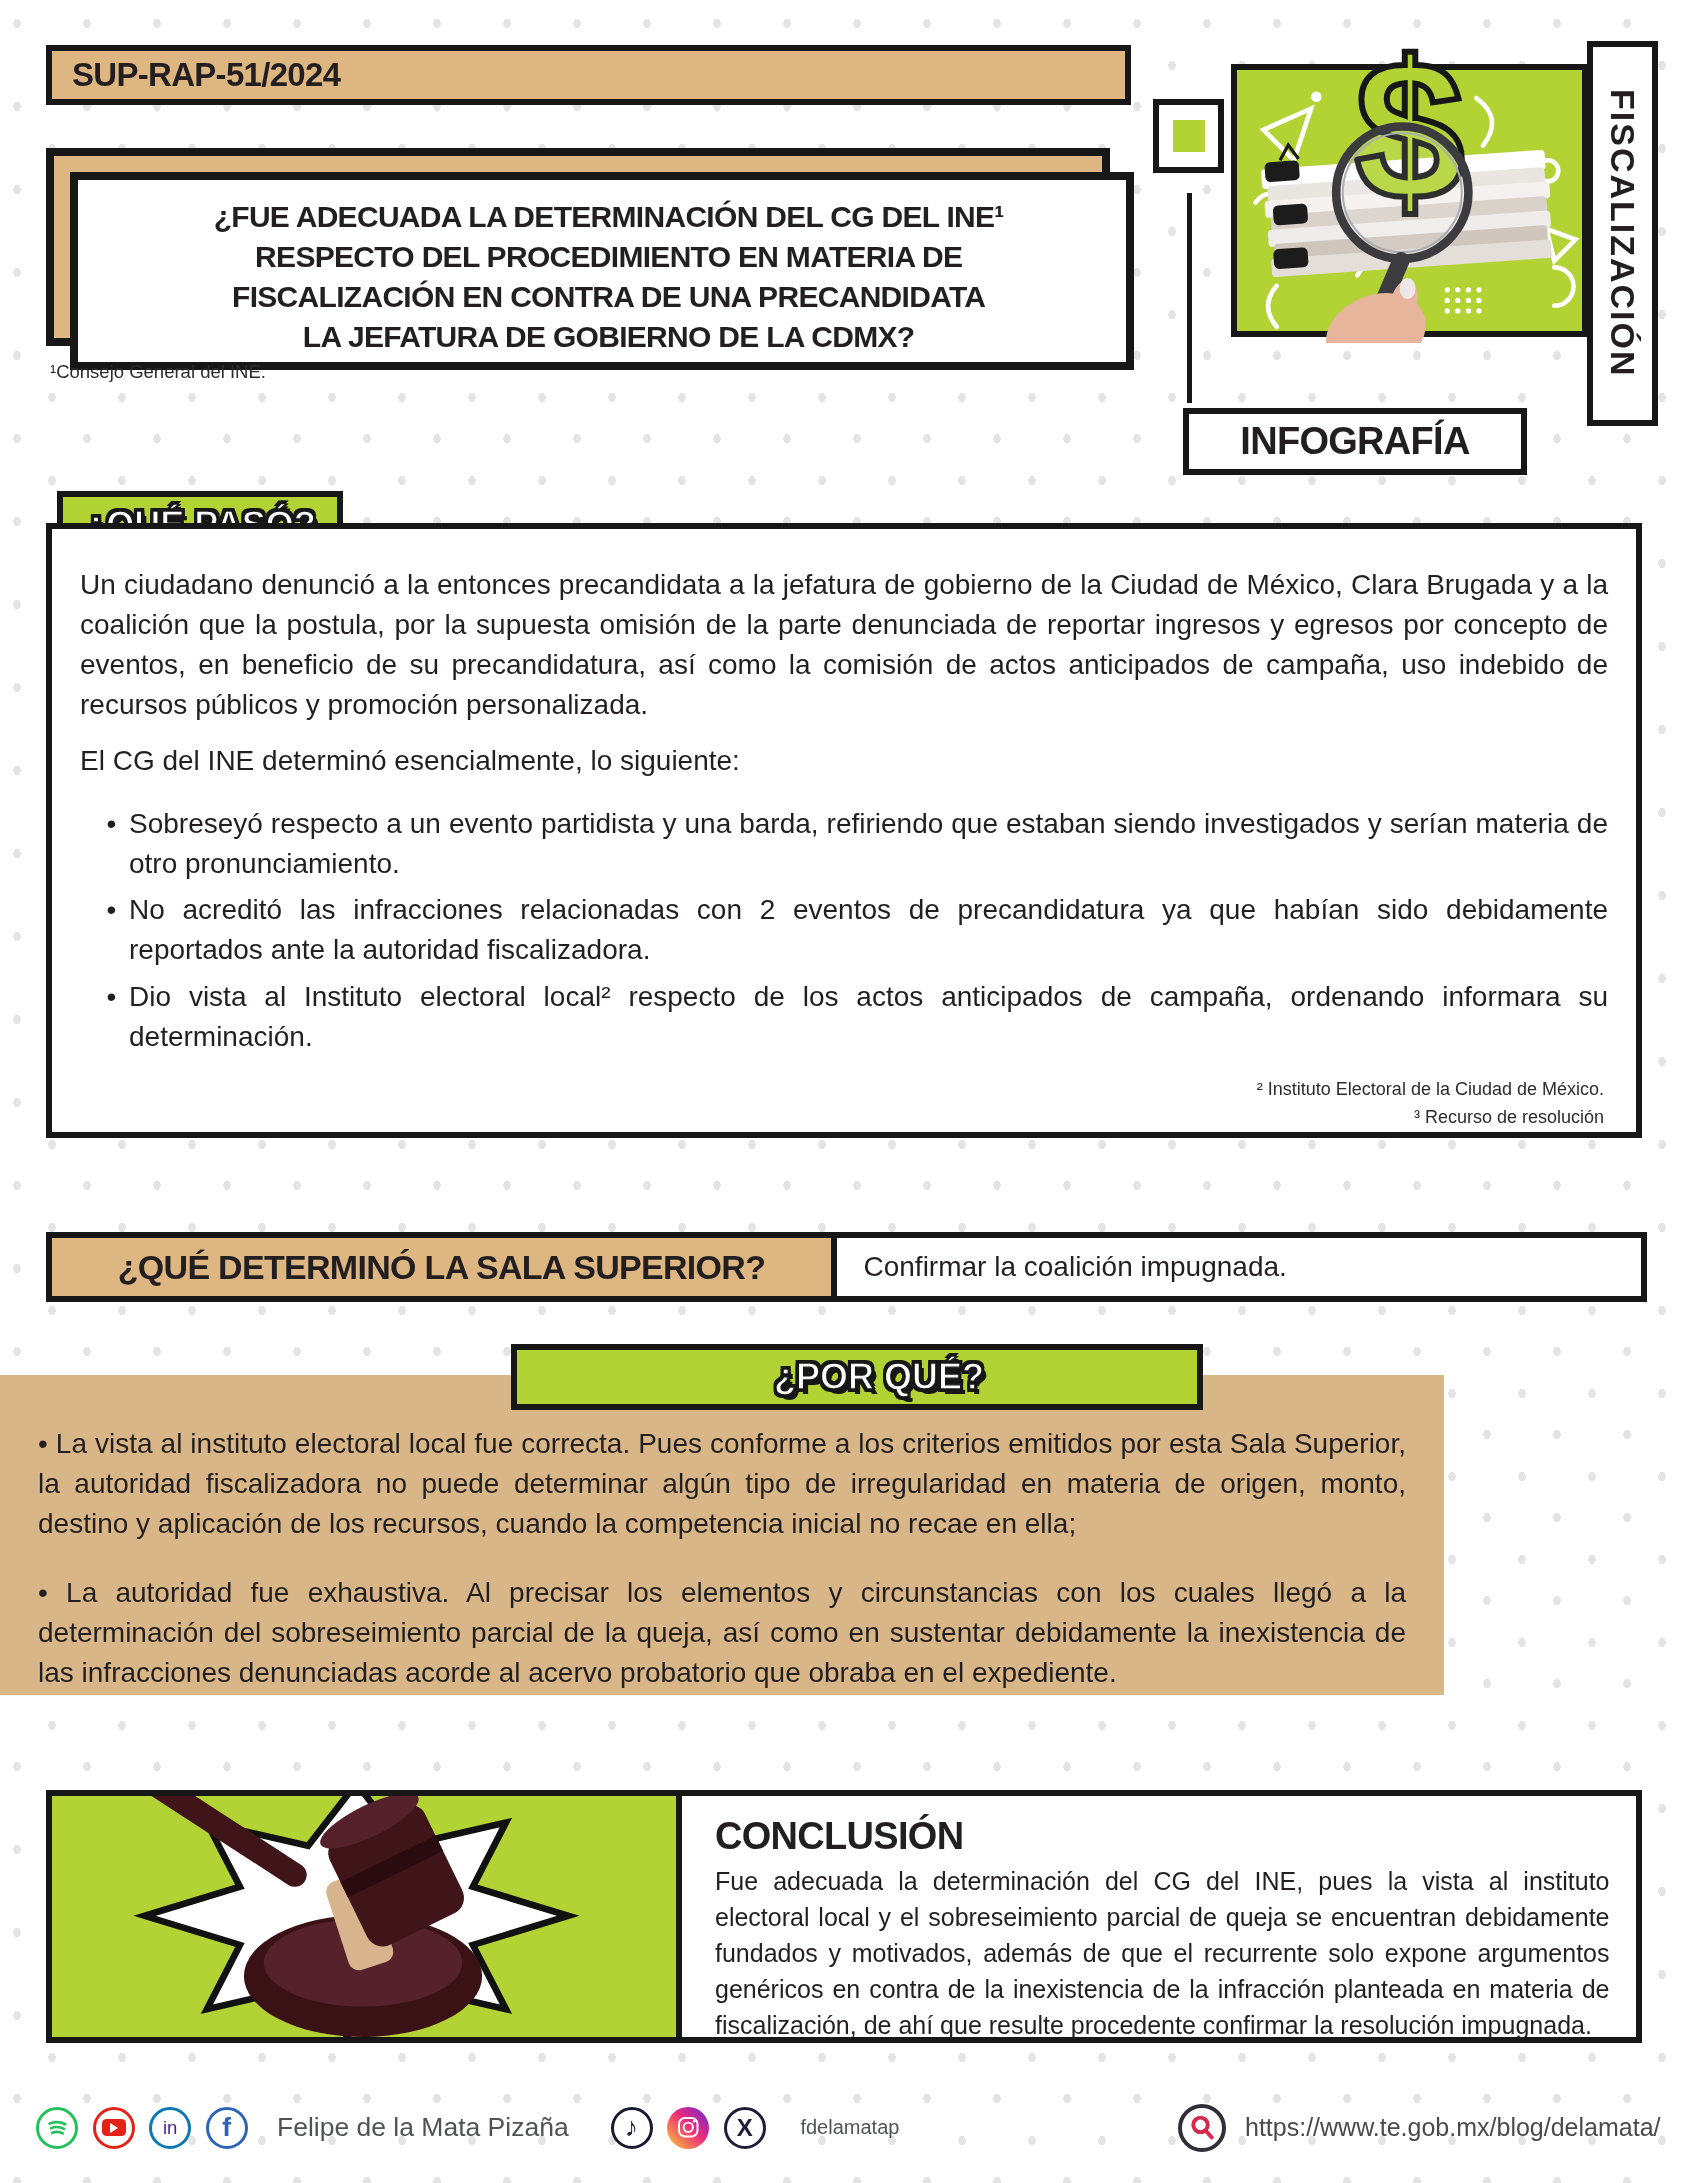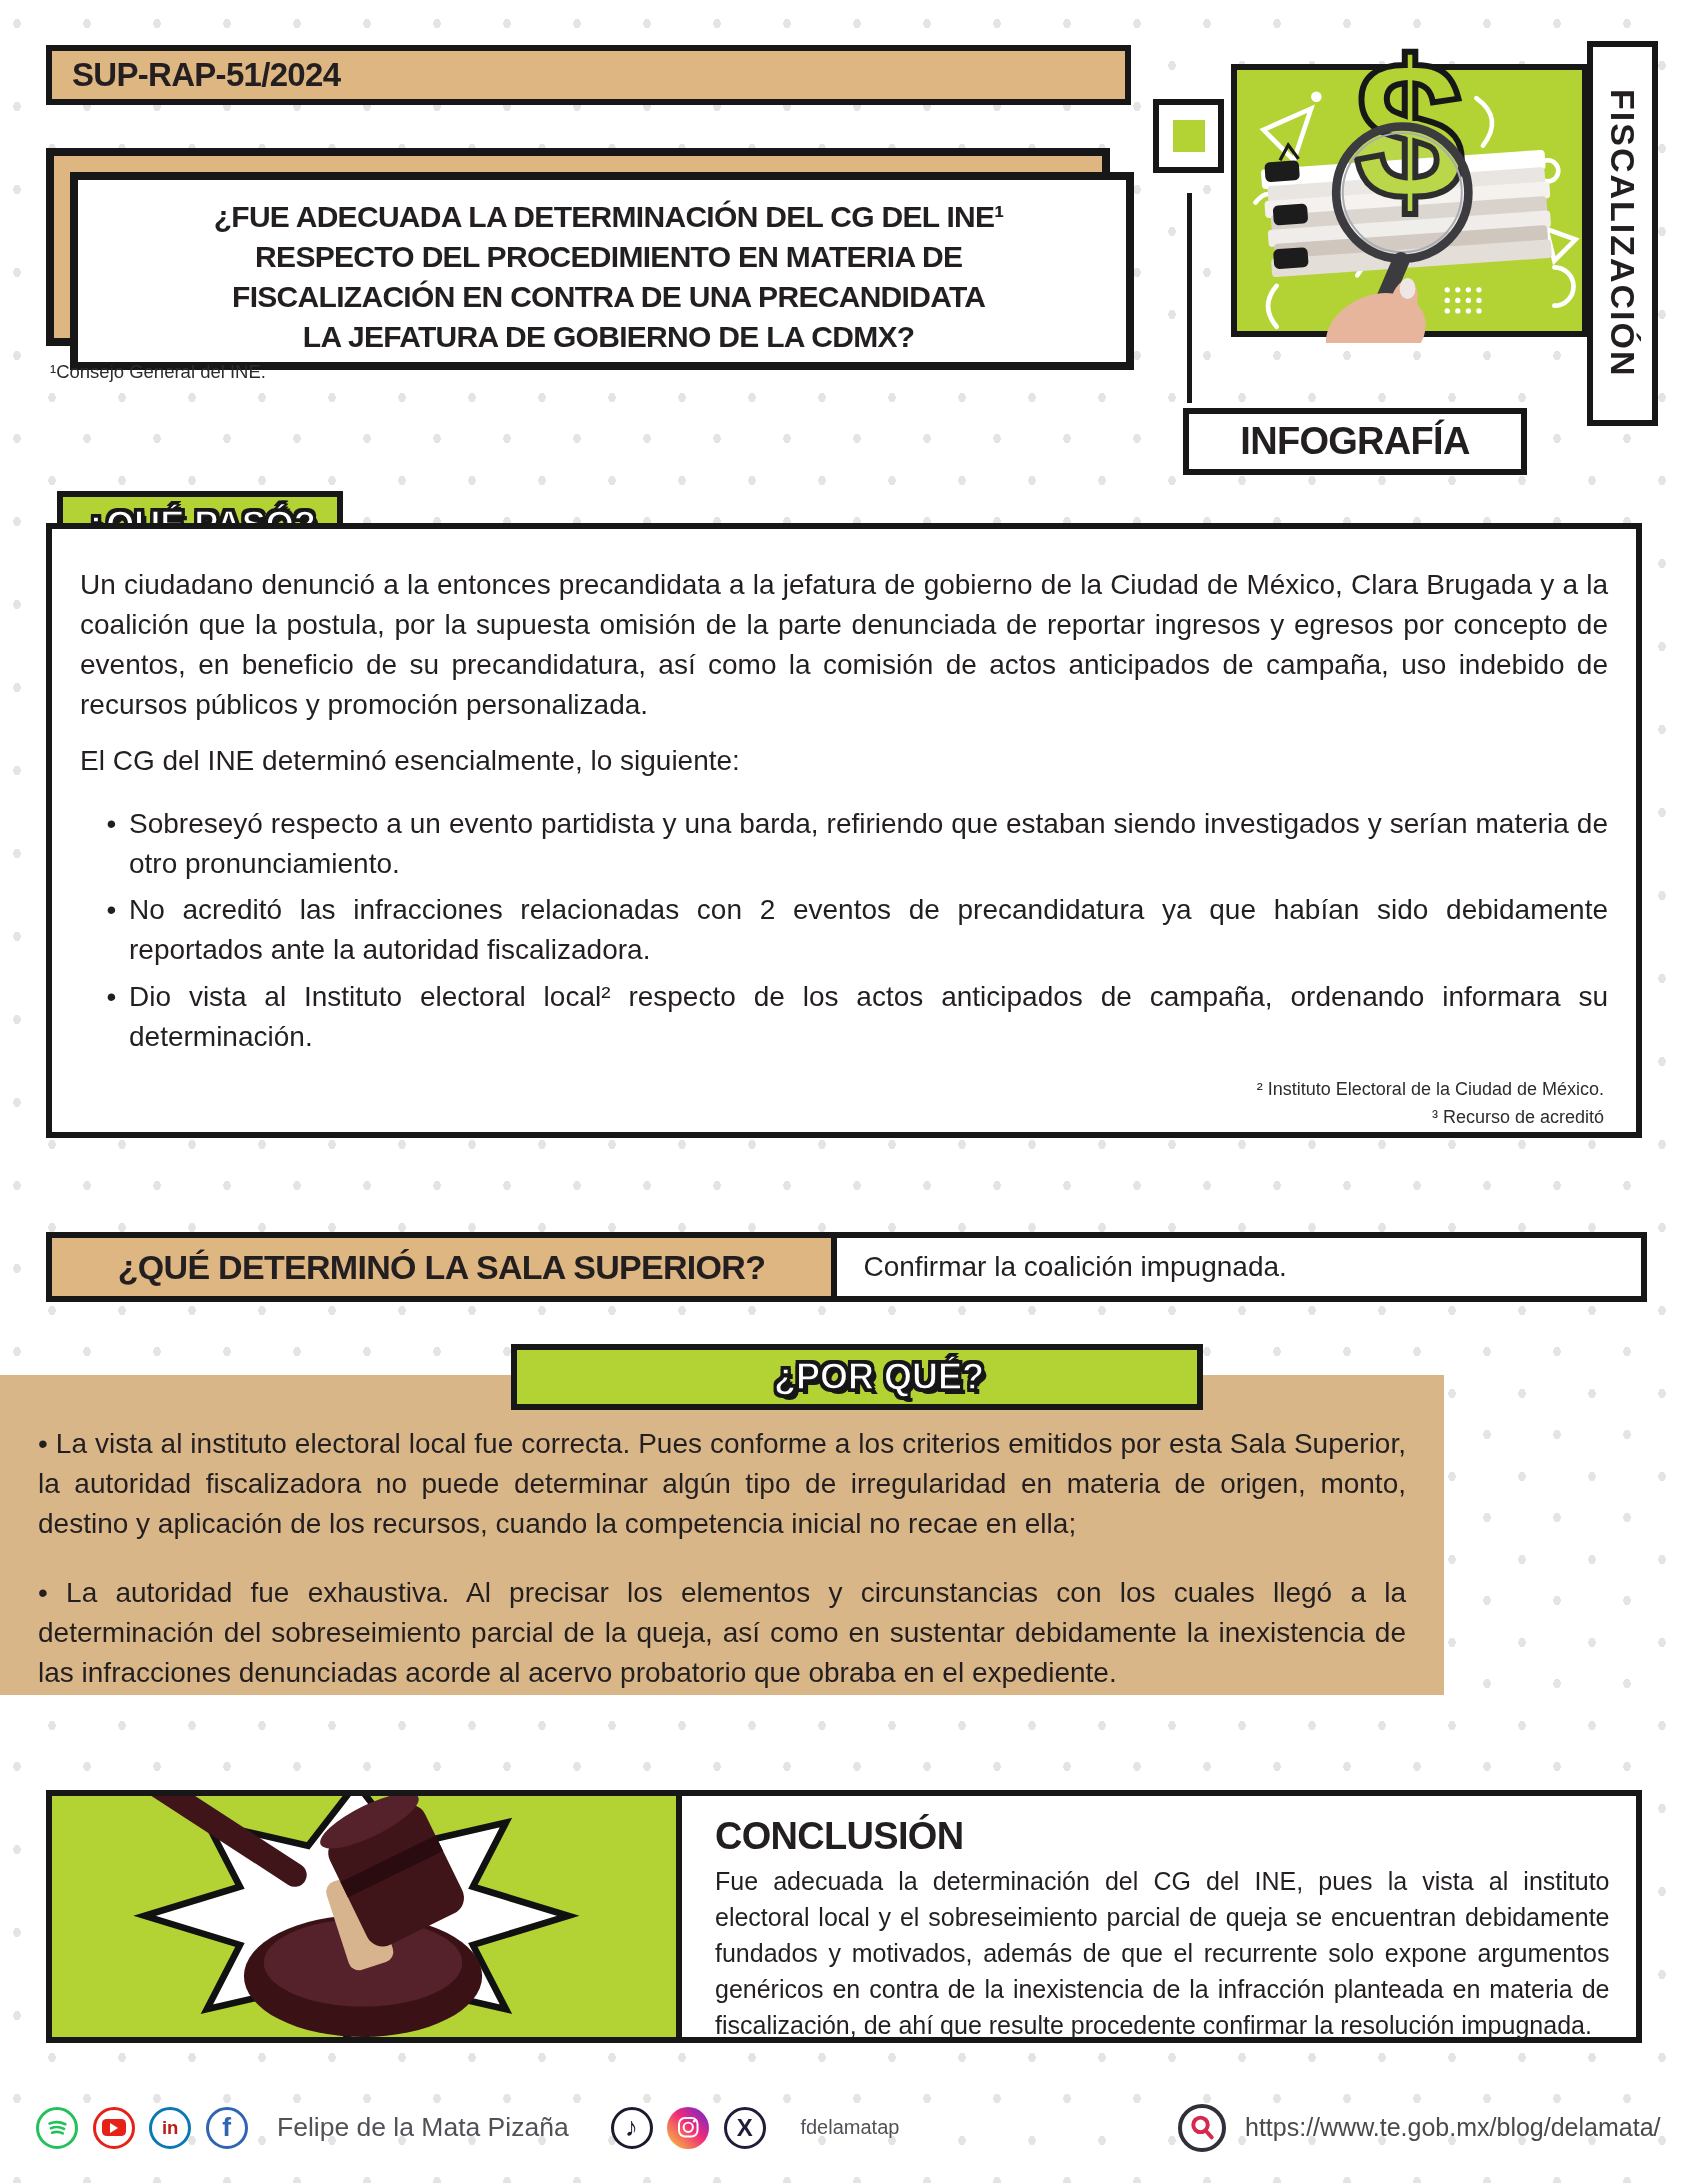--- a/index.html
+++ b/index.html
@@ -97,21 +97,21 @@
   .conc .txt h2 { font-size:38px; font-weight:bold; letter-spacing:-0.7px; margin-bottom:5.3px; }
   .conc .txt p { font-size:25px; line-height:36px; text-align:justify; }
 
   
   .footer { position:absolute; left:36px; right:26.5px; top:2101px; height:53px;
     display:flex; align-items:center; }
   .ic { width:42px; height:42px; border-radius:50%; display:flex; align-items:center;
     justify-content:center; flex:0 0 auto; margin-right:14.6px; background:#fff; }
   .ic.sp { border:3.3px solid #23c15c; }
   .ic.yt { border:3.3px solid #e62117; }
-  .ic.li { border:3.3px solid #0a78b5; color:#b91c1c; font-weight:bold; font-size:18.5px; }
+  .ic.li { border:3.3px solid #0a78b5; color:#4c1d95; font-weight:normal; font-size:18.5px; }
   .ic.fb { border:3.3px solid #2f64b5; color:#2f64b5; font-weight:bold; font-size:26.5px; }
   .ic.tk { border:3.3px solid #1a1a30; color:#1a1a30; font-weight:bold; font-size:26.5px; }
   .ic.ig { background:linear-gradient(45deg,#f9ce34,#ee2a7b 55%,#6228d7); border:none; }
   .ic.xx { border:3.3px solid #221b3a; color:#221b3a; font-weight:bold; font-size:24px; }
   .ic.se { width:48px; height:48px; border:4px solid #332f3a; }
   .yt-play { width:24px; height:17px; background:#e62117; border-radius:4.6px;
     display:flex; align-items:center; justify-content:center; }
   .yt-play b { width:0; height:0; border-left:8.6px solid #fff;
     border-top:5.3px solid transparent; border-bottom:5.3px solid transparent; }
   .f-name { font-size:26.5px; color:#515257; margin:0 42px 0 14.6px; white-space:nowrap; }
@@ -213,21 +213,21 @@
   <div class="blk qp-box">
     <p class="p1">Un ciudadano denunció a la entonces precandidata a la jefatura de gobierno de la Ciudad de México, Clara Brugada y a la coalición que la postula, por la supuesta omisión de la parte denunciada de reportar ingresos y egresos por concepto de eventos, en beneficio de su precandidatura, así como la comisión de actos anticipados de campaña, uso indebido de recursos públicos y promoción personalizada.</p>
     <p class="p2">El CG del INE determinó esencialmente, lo siguiente:</p>
     <ul>
       <li>Sobreseyó respecto a un evento partidista y una barda, refiriendo que estaban siendo investigados y serían materia de otro pronunciamiento.</li>
       <li>No acreditó las infracciones relacionadas con 2 eventos de precandidatura ya que habían sido debidamente reportados ante la autoridad fiscalizadora.</li>
       <li>Dio vista al Instituto electoral local² respecto de los actos anticipados de campaña, ordenando informara su determinación.</li>
     </ul>
     <div class="qp-notes">
       <div>² Instituto Electoral de la Ciudad de México.</div>
-      <div>³ Recurso de acreditó</div>
+      <div>³ Recurso de resolución</div>
     </div>
   </div>
 
   <div class="sala">
     <div class="q">
       <span>¿QUÉ DETERMINÓ LA SALA SUPERIOR?</span>
     </div>
     <div class="a">
       <span>Confirmar la coalición impugnada.</span>
     </div>

